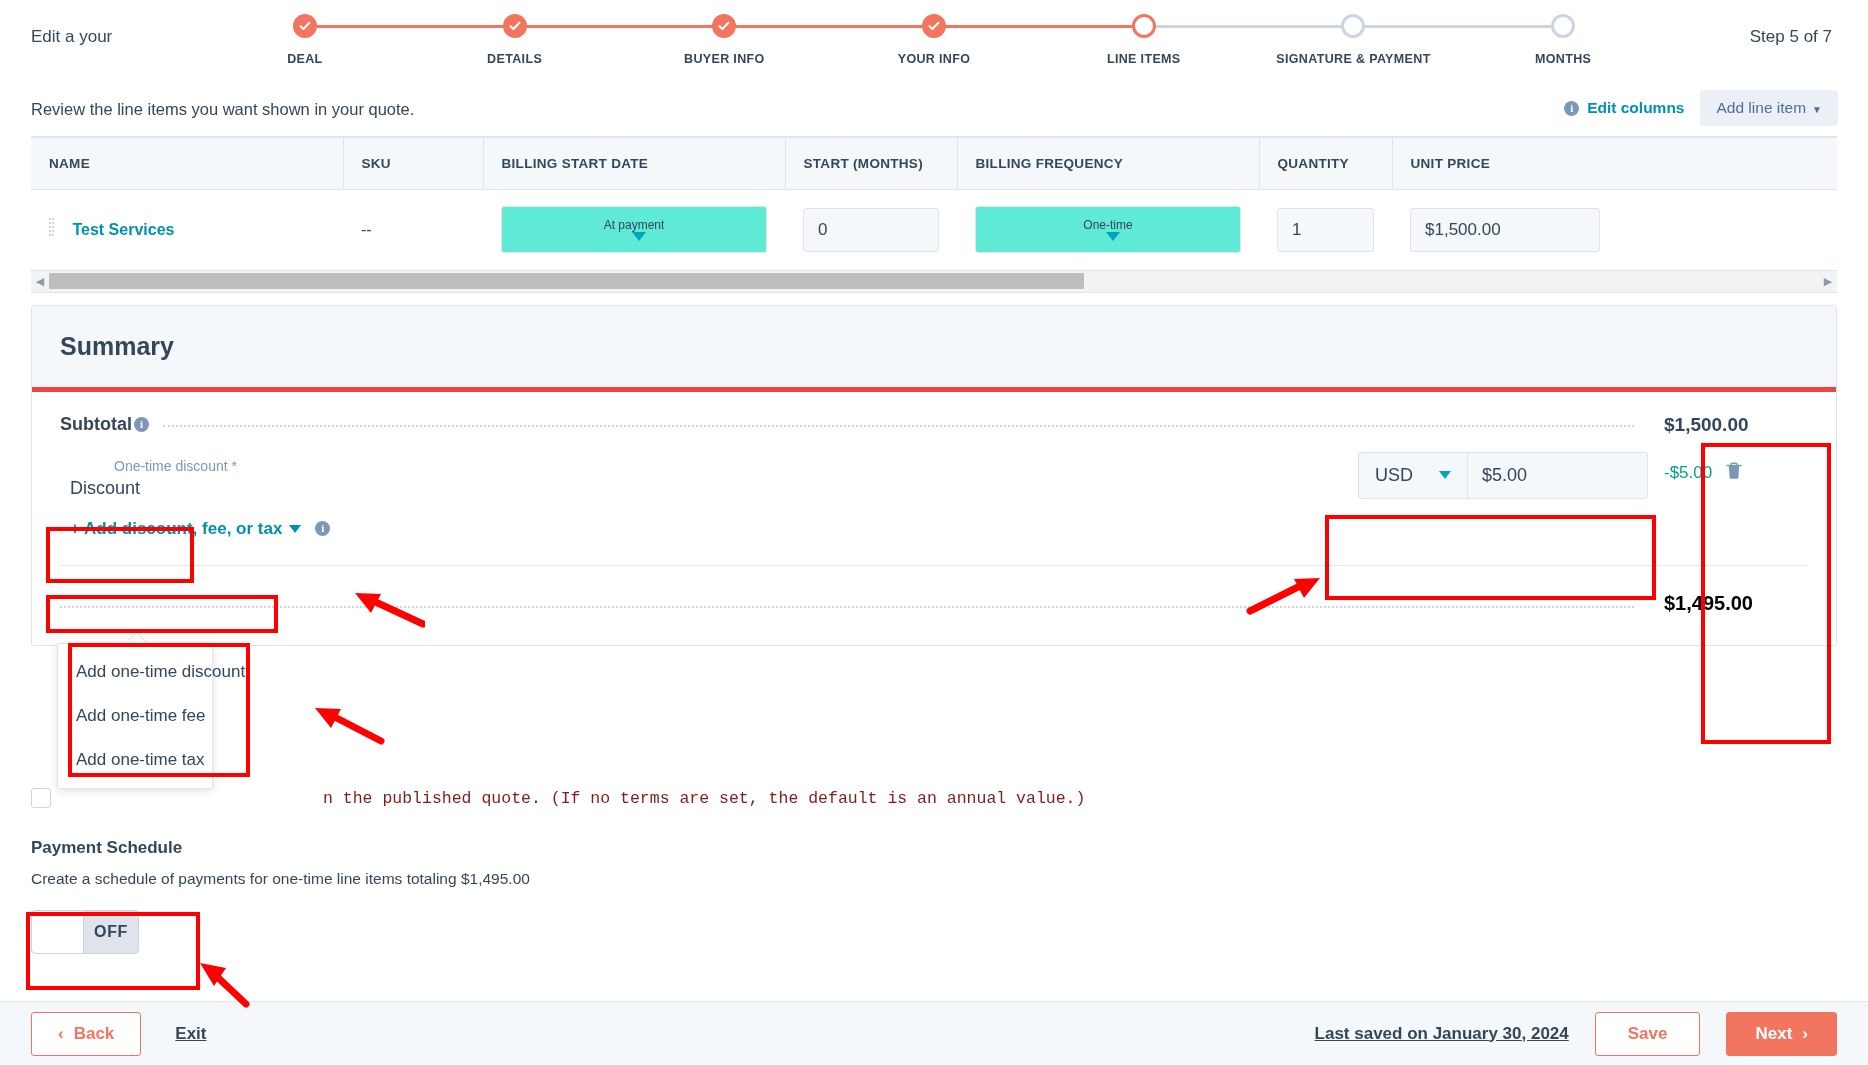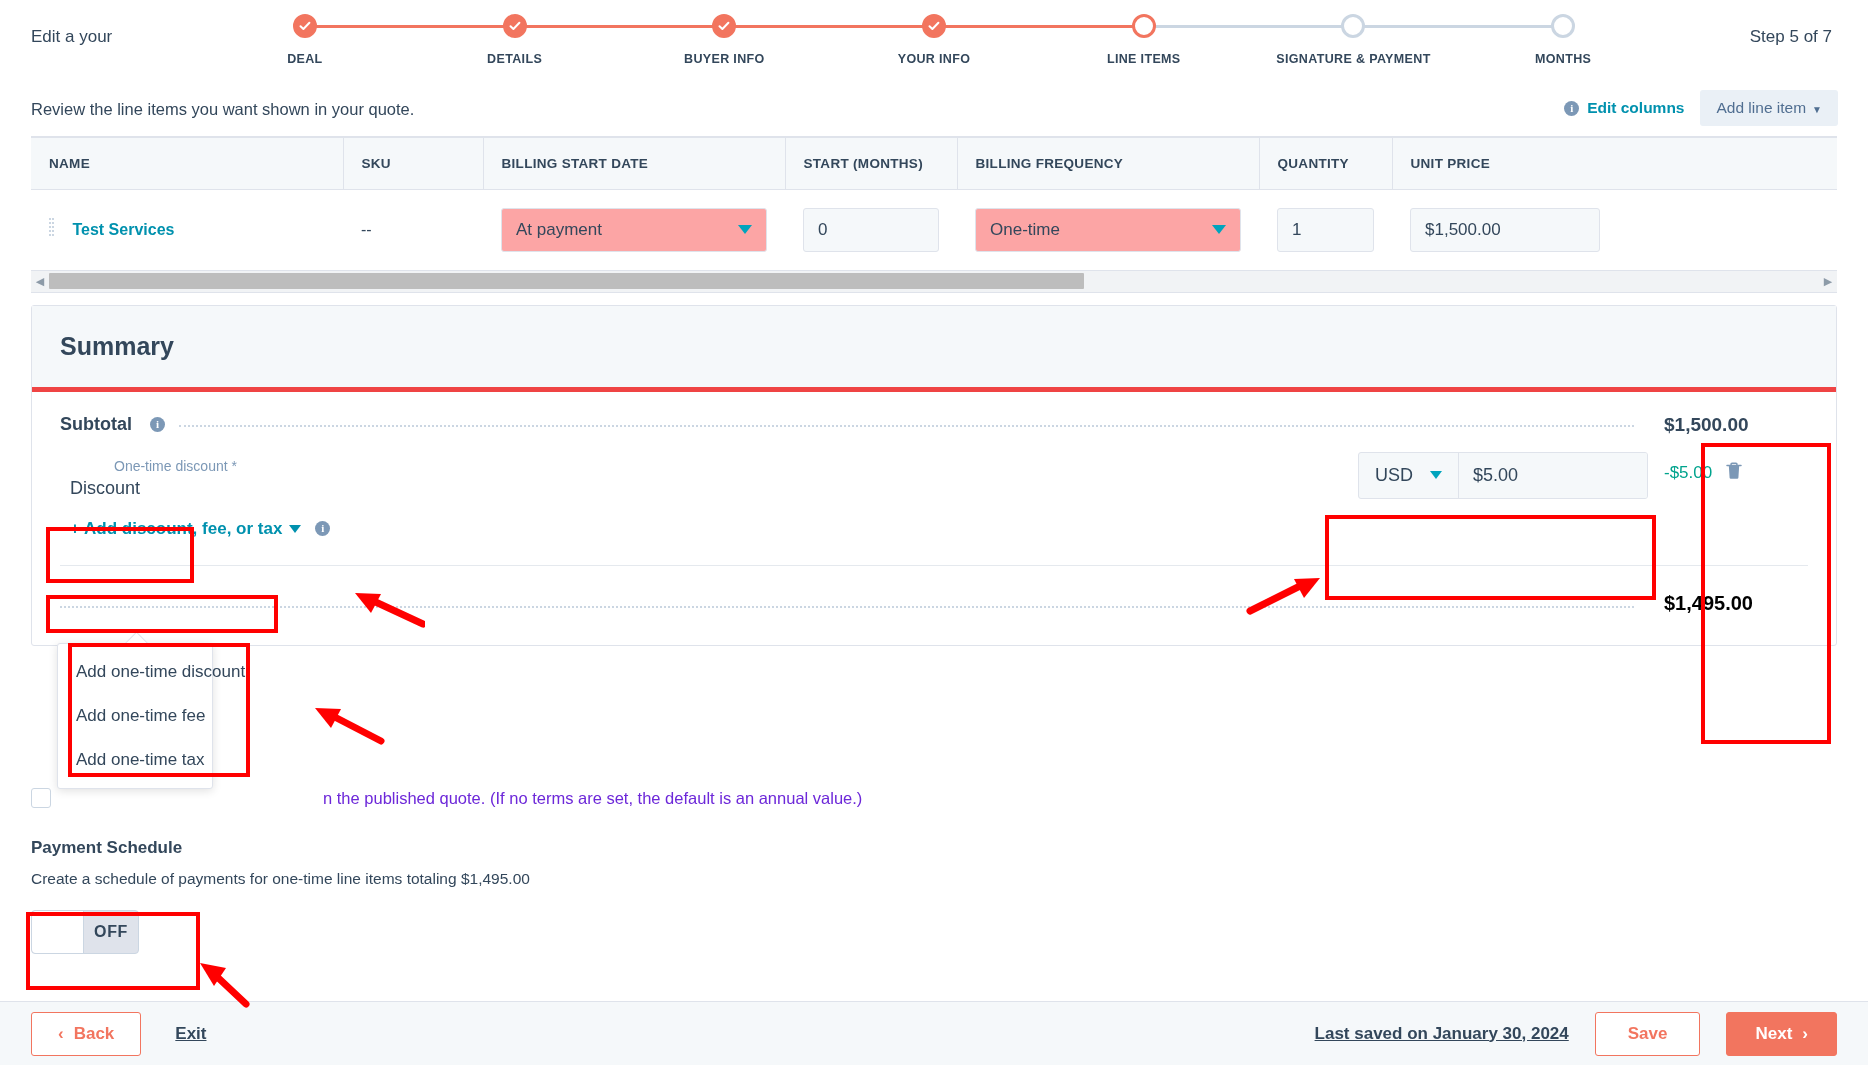--- a/index.html
+++ b/index.html
@@ -194,31 +194,32 @@
     border: 1px solid #dfe3eb;
     border-radius: 3px;
     font-size: 17px;
     color: #33475b;
     padding: 11px 14px;
     font-family: "Liberation Sans", sans-serif;
     width: 100%;
     outline: none;
   }
   .select-box {
-    background: #fca5a5;
+    background: #5eead4;
     border: 1px solid #dfe3eb;
     border-radius: 3px;
-    font-size: 17px;
+    font-size: 12px;
     color: #33475b;
     padding: 11px 14px;
     display: flex;
     align-items: center;
     justify-content: space-between;
     cursor: pointer;
     width: 100%;
+    flex-direction: column;
   }
   .select-box .tcaret {
     width: 0; height: 0;
     border-left: 7px solid transparent;
     border-right: 7px solid transparent;
     border-top: 9px solid #00a4bd;
     margin-left: 10px;
   }
 
   
@@ -265,21 +266,21 @@
   }
   .summary-body { padding: 0 28px; position: relative; }
 
   .row-line {
     display: flex;
     align-items: flex-start;
     padding-top: 22px;
     min-height: 52px;
   }
   .row-label {
-    display: flex; align-items: center; gap: 18px;
+    display: flex; align-items: center; gap: 2px;
     font-size: 18px; font-weight: bold; color: #33475b;
     white-space: nowrap;
   }
   .dotline {
     flex: 1;
     border-bottom: 2px dotted #cbd6e2;
     margin: 0 14px;
     height: 13px;
   }
   .row-amount {
@@ -336,21 +337,21 @@
   }
   .currency-group {
     display: flex;
     border: 1px solid #dfe3eb;
     border-radius: 3px;
     overflow: hidden;
     background: #f5f8fa;
     width: 290px;
   }
   .currency-group .cur {
-    display: flex; align-items: center; gap: 17px;
+    display: flex; align-items: center; gap: 26px;
     padding: 12px 16px;
     font-size: 18px;
     color: #33475b;
     border-right: 1px solid #dfe3eb;
     cursor: pointer;
     white-space: nowrap;
   }
   .currency-group .cur .tcaret {
     width: 0; height: 0;
     border-left: 6px solid transparent;
@@ -451,22 +452,23 @@
   .cbox {
     width: 20px; height: 20px;
     border: 1px solid #cbd6e2;
     border-radius: 3px;
     background: #fff;
     cursor: pointer;
     flex: none;
   }
   .terms-text {
     font-size: 16.5px;
-    color: #6d28d9;
+    color: #7f1d1d;
     white-space: nowrap;
+    font-family: Liberation Mono, monospace;
   }
 
   
   .pay-sched {
     position: absolute;
     left: 31px;
     top: 838px;
     width: 800px;
   }
   .pay-sched h3 {

